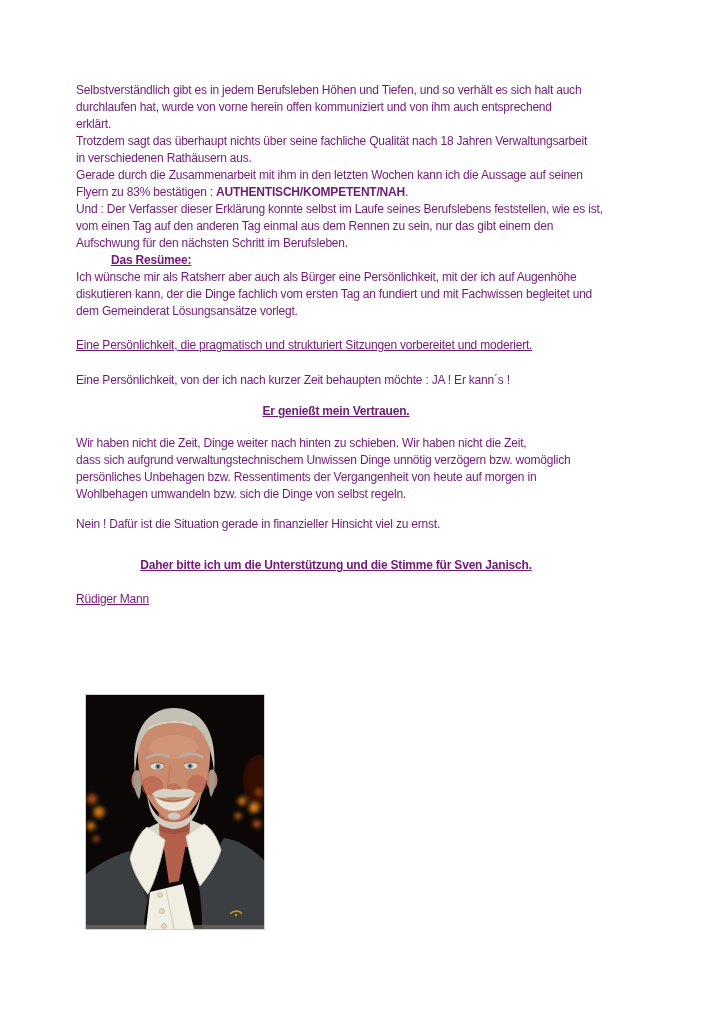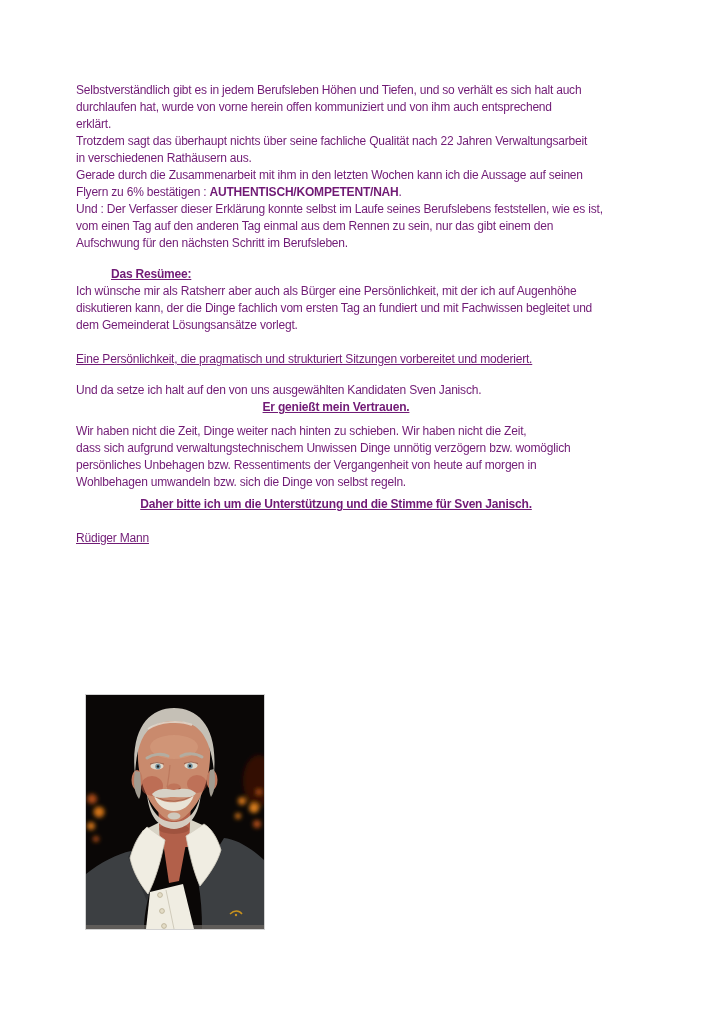--- a/index.html
+++ b/index.html
@@ -17,81 +17,86 @@
     font-size: 12px;
     line-height: 17px;
     letter-spacing: -0.2px;
     color: #701a75;
   }
   .para { margin: 0; }
   .line { white-space: nowrap; }
   .b { font-weight: bold; }
   .u { text-decoration: underline; }
   .center { text-align: center; padding-right: 34px; white-space: nowrap; }
-  .m-resume   { margin-top: 14px; padding-left: 35px; }
+  .m-resume   { margin-top: 0; padding-left: 35px; }
   .m17 { margin-top: 17px; text-decoration: underline; }
   .m18 { margin-top: 18px; }
   .m14 { margin-top: 14px; }
-  .m15 { margin-top: 7px; }
+  .m15 { margin-top: 15px; }
   .m13 { margin-top: 13px; }
-  .m11 { margin-top: 5px; }
+  .m11 { margin-top: 24px; }
   .photo-frame {
     position: absolute;
     left: 85px; top: 694px;
     width: 178px; height: 234px;
     border: 1px solid #d2d2d2;
     box-sizing: content-box;
   }
   .photo-frame svg { display: block; }
 </style>
 </head>
 <body>
 
 <div class="doc-text">
 
   <div class="para">
     <div class="line">Selbstverständlich gibt es in jedem Berufsleben Höhen und Tiefen, und so verhält es sich halt auch</div>
     <div class="line">durchlaufen hat, wurde von vorne herein offen kommuniziert und von ihm auch entsprechend</div>
     <div class="line">erklärt.</div>
-    <div class="line">Trotzdem sagt das überhaupt nichts über seine fachliche Qualität nach 22 Jahren Verwaltungsarbeit</div>
+    <div class="line">Trotzdem sagt das überhaupt nichts über seine fachliche Qualität nach 18 Jahren Verwaltungsarbeit</div>
     <div class="line">in verschiedenen Rathäusern aus.</div>
     <div class="line">Gerade durch die Zusammenarbeit mit ihm in den letzten Wochen kann ich die Aussage auf seinen</div>
-    <div class="line"><span>Flyern zu 6% bestätigen : </span><span class="b">AUTHENTISCH/KOMPETENT/NAH</span><span>.</span></div>
+    <div class="line"><span>Flyern zu 83% bestätigen : </span><span class="b">AUTHENTISCH/KOMPETENT/NAH</span><span>.</span></div>
     <div class="line">Und : Der Verfasser dieser Erklärung konnte selbst im Laufe seines Berufslebens feststellen, wie es ist,</div>
     <div class="line">vom einen Tag auf den anderen Tag einmal aus dem Rennen zu sein, nur das gibt einem den</div>
     <div class="line">Aufschwung für den nächsten Schritt im Berufsleben.</div>
   </div>
 
   <div class="para m-resume">
     <div class="line b u">Das Resümee:</div>
   </div>
 
   <div class="para">
     <div class="line">Ich wünsche mir als Ratsherr aber auch als Bürger eine Persönlichkeit, mit der ich auf Augenhöhe</div>
     <div class="line">diskutieren kann, der die Dinge fachlich vom ersten Tag an fundiert und mit Fachwissen begleitet und</div>
     <div class="line">dem Gemeinderat Lösungsansätze vorlegt.</div>
   </div>
 
   <div class="para m17">
     <div class="line">Eine Persönlichkeit, die pragmatisch und strukturiert Sitzungen vorbereitet und moderiert.</div>
   </div>
 
+  <div class="para m18">
+    <div class="line">Eine Persönlichkeit, von der ich nach kurzer Zeit behaupten möchte : JA ! Er kann´s !</div>
+  </div>
 
   <div class="para m14">
-    <div class="line">Und da setze ich halt auf den von uns ausgewählten Kandidaten Sven Janisch.</div>
     <div class="line b u center">Er genießt mein Vertrauen.</div>
   </div>
 
   <div class="para m15">
     <div class="line">Wir haben nicht die Zeit, Dinge weiter nach hinten zu schieben. Wir haben nicht die Zeit,</div>
     <div class="line">dass sich aufgrund verwaltungstechnischem Unwissen Dinge unnötig verzögern bzw. womöglich</div>
     <div class="line">persönliches Unbehagen bzw. Ressentiments der Vergangenheit von heute auf morgen in</div>
     <div class="line">Wohlbehagen umwandeln bzw. sich die Dinge von selbst regeln.</div>
   </div>
 
+  <div class="para m13">
+    <div class="line">Nein ! Dafür ist die Situation gerade in finanzieller Hinsicht viel zu ernst.</div>
+  </div>
 
   <div class="para m11">
     <div class="line b u center">Daher bitte ich um die Unterstützung und die Stimme für Sven Janisch.</div>
   </div>
 
   <div class="para m17">
     <div class="line">Rüdiger Mann</div>
   </div>
 
 </div>

